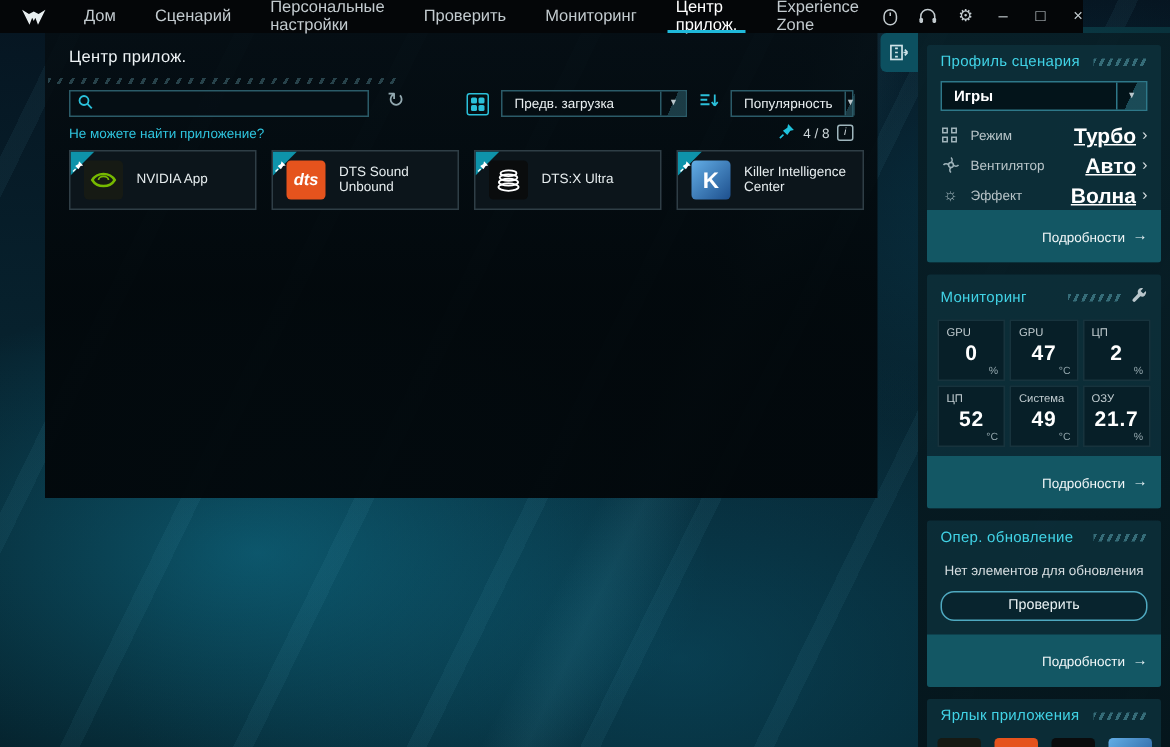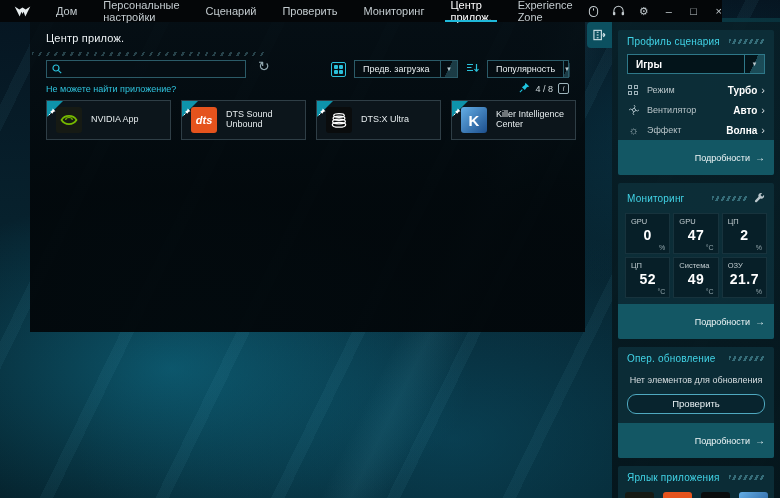--- a/index.html
+++ b/index.html
@@ -43,21 +43,21 @@
 
   .filters { position:absolute; right:16px; top:38px; display:flex; align-items:center; gap:8px; }
   .cat-icon { width:15px; height:15px; border:1px solid #2bc0da; border-radius:2px;
     display:grid; grid-template-columns:4px 4px; grid-template-rows:4px 4px; gap:1px; place-content:center; }
   .cat-icon i { background:#2bc0da; border-radius:1px; }
   .dd { height:18px; border:1px solid #2b5b68; background:rgba(5,14,19,.8); display:flex; align-items:center; font-size:9px; color:#e8eef0; }
   .dd .dd-label { padding:0 8px; white-space:nowrap; }
   .dd .dd-arrow { margin-left:auto; width:17px; height:100%; border-left:1px solid #2b5b68;
     display:flex; align-items:center; justify-content:center; font-size:6px; color:#b9c6cb;
     background:linear-gradient(115deg, rgba(43,91,104,0) 48%, rgba(43,91,104,.6) 48%); }
-  .dd1 { width:104px; } .dd2 { width:82px; }
+  .dd1 { width:124px; } .dd2 { width:82px; }
 
   .help-link { position:absolute; left:16px; top:62px; font-size:9px; color:#2fc4de; text-decoration:none; }
   .pin-row { position:absolute; right:16px; top:60px; display:flex; align-items:center; gap:5px; font-size:9px; color:#cfd8db; }
   .info-box { width:11px; height:11px; border:1px solid #9fb6bd; border-radius:2px; font-size:7px;
     display:flex; align-items:center; justify-content:center; color:#cfd8db; font-style:italic; }
 
   .cards { position:absolute; left:16px; top:78px; display:flex; gap:10px; }
   .card { position:relative; width:125px; height:40px; background:#0c151b; border:1px solid rgba(140,170,182,.28);
     display:flex; align-items:center; padding-left:9px; overflow:hidden; }
   .card-label { font-size:9px; color:#e6ecee; margin-left:9px; line-height:1.1; padding-right:4px; }
@@ -89,21 +89,21 @@
 
   .sc-dd { margin:4px 9px 6px; height:20px; border:1px solid #2e7889; background:#03141a;
     display:flex; align-items:center; font-size:10px; font-weight:bold; color:#fff; }
   .sc-dd .dd-label { padding:0 8px; }
   .sc-dd .dd-arrow { margin-left:auto; width:20px; height:100%; border-left:1px solid #2e7889;
     display:flex; align-items:center; justify-content:center; font-size:6px; color:#b9c6cb;
     background:linear-gradient(115deg, rgba(46,120,137,0) 48%, rgba(46,120,137,.55) 48%); }
   .sc-row { display:flex; align-items:center; height:20px; padding:0 9px; }
   .sc-row .ric { width:13px; height:13px; margin-right:7px; display:flex; align-items:center; justify-content:center; color:#9fb3ba; font-size:11px; }
   .sc-row .rlabel { font-size:9px; color:#b8c4c8; }
-  .sc-row .rvalue { margin-left:auto; font-size:10px; font-weight:bold; color:#fff; }
+  .sc-row .rvalue { margin-left:auto; font-size:14px; font-weight:bold; color:#fff;text-decoration:underline; }
   .sc-row .chev { font-size:11px; color:#d4dde0; margin-left:4px; line-height:1; }
   .grid-ic { width:11px; height:11px; display:grid; grid-template-columns:4px 4px; grid-template-rows:4px 4px; gap:2px; }
   .grid-ic i { border:1px solid #9fb3ba; }
 
   .tiles { display:grid; grid-template-columns:repeat(3,1fr); gap:3px; margin:3px 7px 6px; }
   .tile { position:relative; height:41px; background:#071f28; border:1px solid rgba(70,110,122,.25); }
   .tile .tlabel { position:absolute; top:3px; left:5px; font-size:7.5px; color:#c2cdd1; }
   .tile .tvalue { position:absolute; top:13px; left:0; right:0; text-align:center; font-size:14px; font-weight:bold; color:#fff; letter-spacing:.5px; }
   .tile .tunit { position:absolute; right:4px; bottom:2px; font-size:7px; color:#93a6ac; }
   .wrench { margin-left:6px; }
@@ -121,22 +121,22 @@
 <div class="streaks"></div>
 
 <div class="titlebar">
   <span class="logo">
     <svg width="17" height="13" viewBox="0 0 24 16">
         <path d="M1 1 L8 15 L10.5 8.5 L12 11.5 L13.5 8.5 L16 15 L23 1 L16.5 5 L12 2.5 L7.5 5 Z" fill="#e8eef0"></path>
       </svg>
   </span>
   <div class="nav">
     <div class="nav-item">Дом</div>
+    <div class="nav-item">Сценарий</div>
     <div class="nav-item">Персональные настройки</div>
-    <div class="nav-item">Сценарий</div>
     <div class="nav-item">Проверить</div>
     <div class="nav-item">Мониторинг</div>
     <div class="nav-item active">Центр прилож.</div>
     <div class="nav-item">Experience Zone</div>
   </div>
   <div class="win-icons">
     <span class="wi">
       <svg width="11" height="13" viewBox="0 0 12 14" fill="none" stroke="#c3cbcf" stroke-width="1.1">
           <rect x="1.5" y="1.5" width="9" height="11" rx="4.5"></rect>
           <line x1="6" y1="3.5" x2="6" y2="6"></line>

